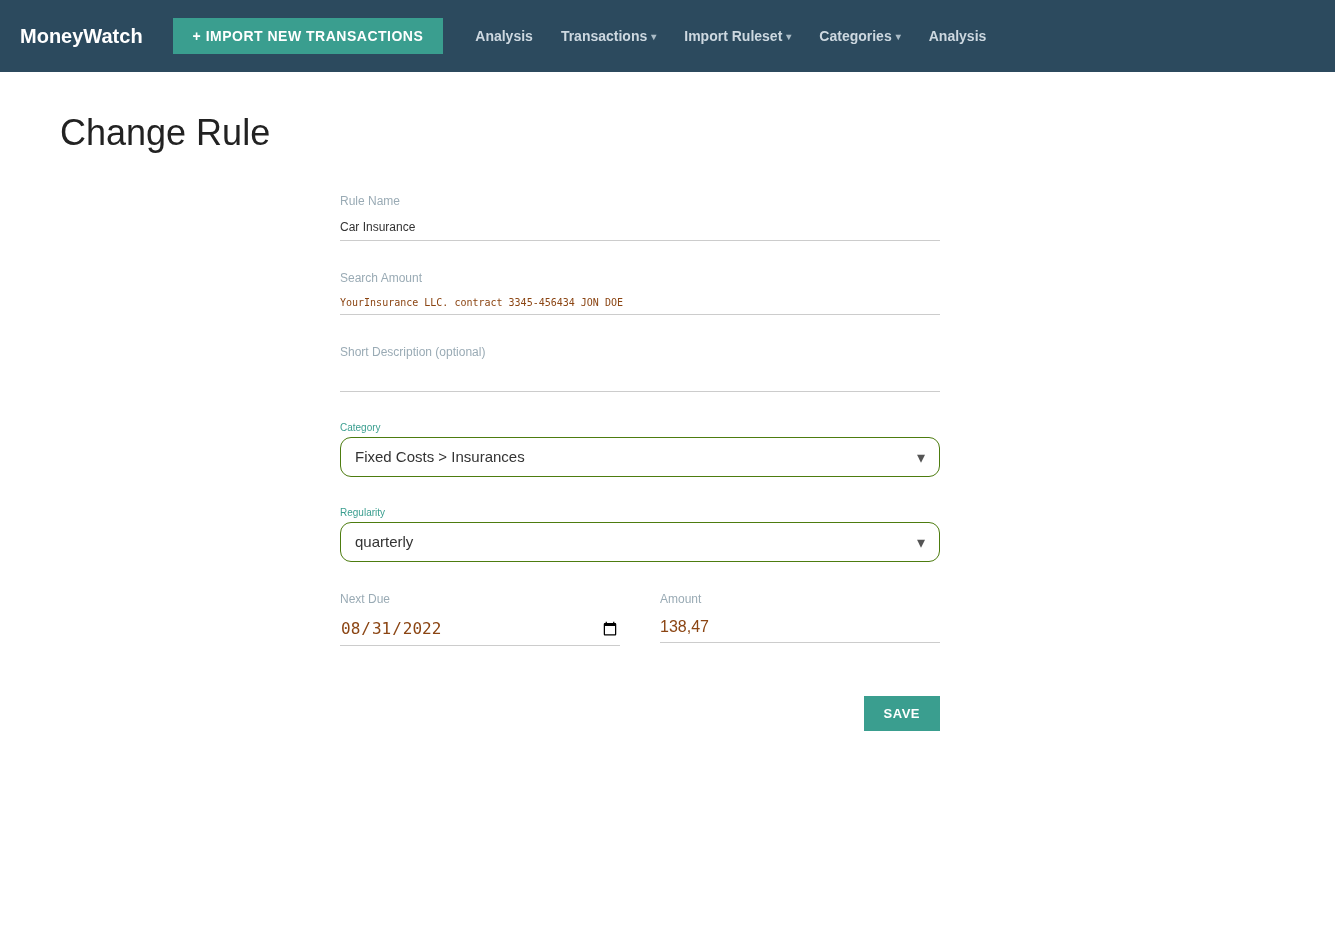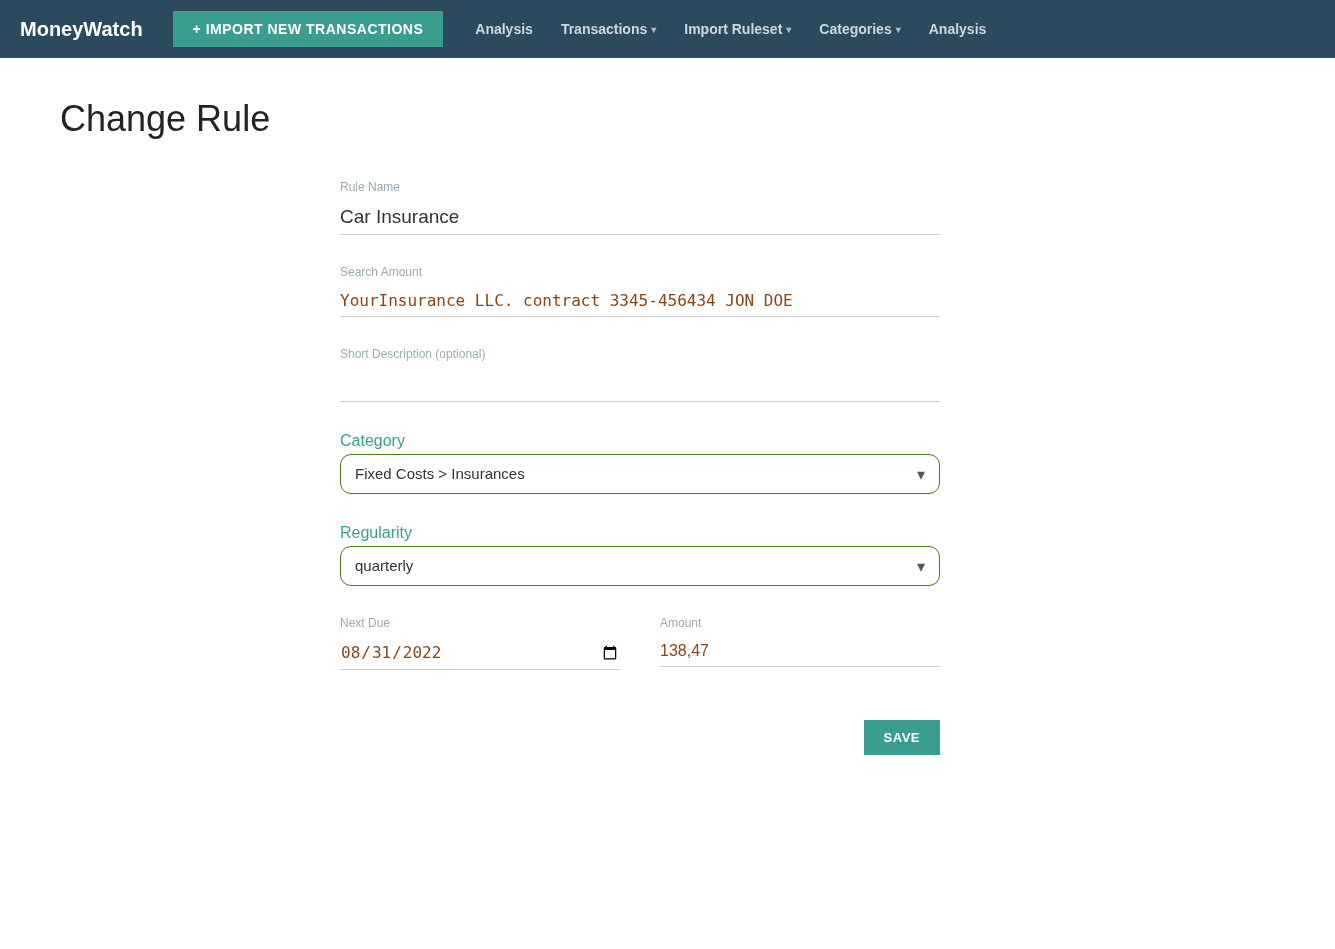--- a/index.html
+++ b/index.html
@@ -4,21 +4,21 @@
   <style>
     * { box-sizing: border-box; margin: 0; padding: 0; }
     body { font-family: Arial, sans-serif; background: #fff; color: #333; }
 
     
     .navbar {
       background-color: #2c4a5e;
       display: flex;
       align-items: center;
       padding: 0 20px;
-      height: 58px;
+      height: 72px;
     }
     .navbar-brand {
       color: #fff;
       font-size: 20px;
       font-weight: bold;
       margin-right: 30px;
       white-space: nowrap;
     }
     .navbar-import-btn {
       background-color: #3a9e8f;
@@ -76,29 +76,29 @@
       display: block;
       font-size: 12px;
       color: #9aabb5;
       margin-bottom: 6px;
     }
     .form-input {
       width: 100%;
       border: none;
       border-bottom: 1px solid #ccc;
       padding: 6px 0;
-      font-size: 19px;
+      font-size: 12px;
       color: #333;
       outline: none;
       background: transparent;
     }
     .form-input.search-pattern {
       color: #8b4513;
       font-family: monospace;
-      font-size: 16px;
+      font-size: 10px;
     }
 
     
     .form-select-wrapper {
       position: relative;
       border: 1px solid #4d7c0f;
       border-radius: 11px;
       padding: 10px 40px 10px 14px;
     }
     .form-select-wrapper select {
@@ -114,21 +114,21 @@
     .form-select-wrapper .chevron-down {
       position: absolute;
       right: 14px;
       top: 50%;
       transform: translateY(-50%);
       font-size: 16px;
       color: #555;
       pointer-events: none;
     }
     .select-label-floating {
-      font-size: 16px;
+      font-size: 10px;
       color: #3a9e8f;
       margin-bottom: 4px;
       display: block;
     }
 
     
     .form-row {
       display: flex;
       gap: 40px;
     }

